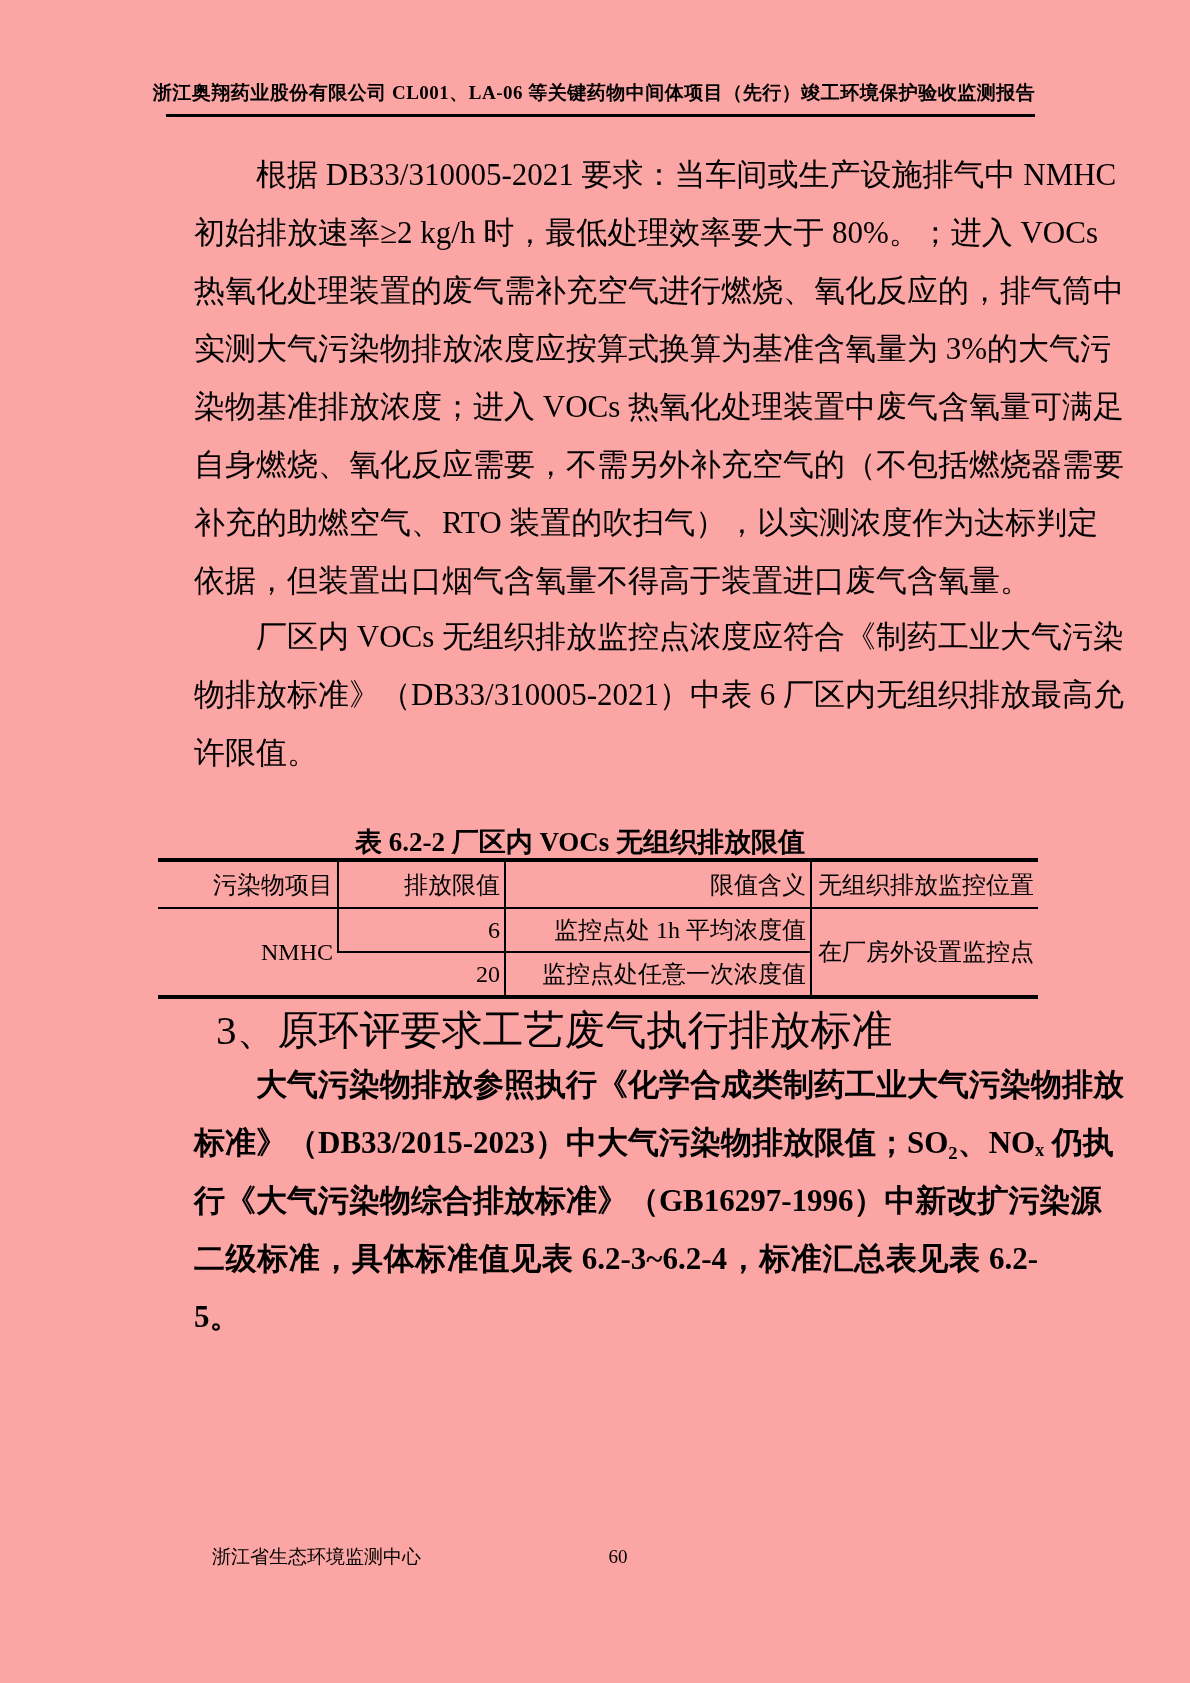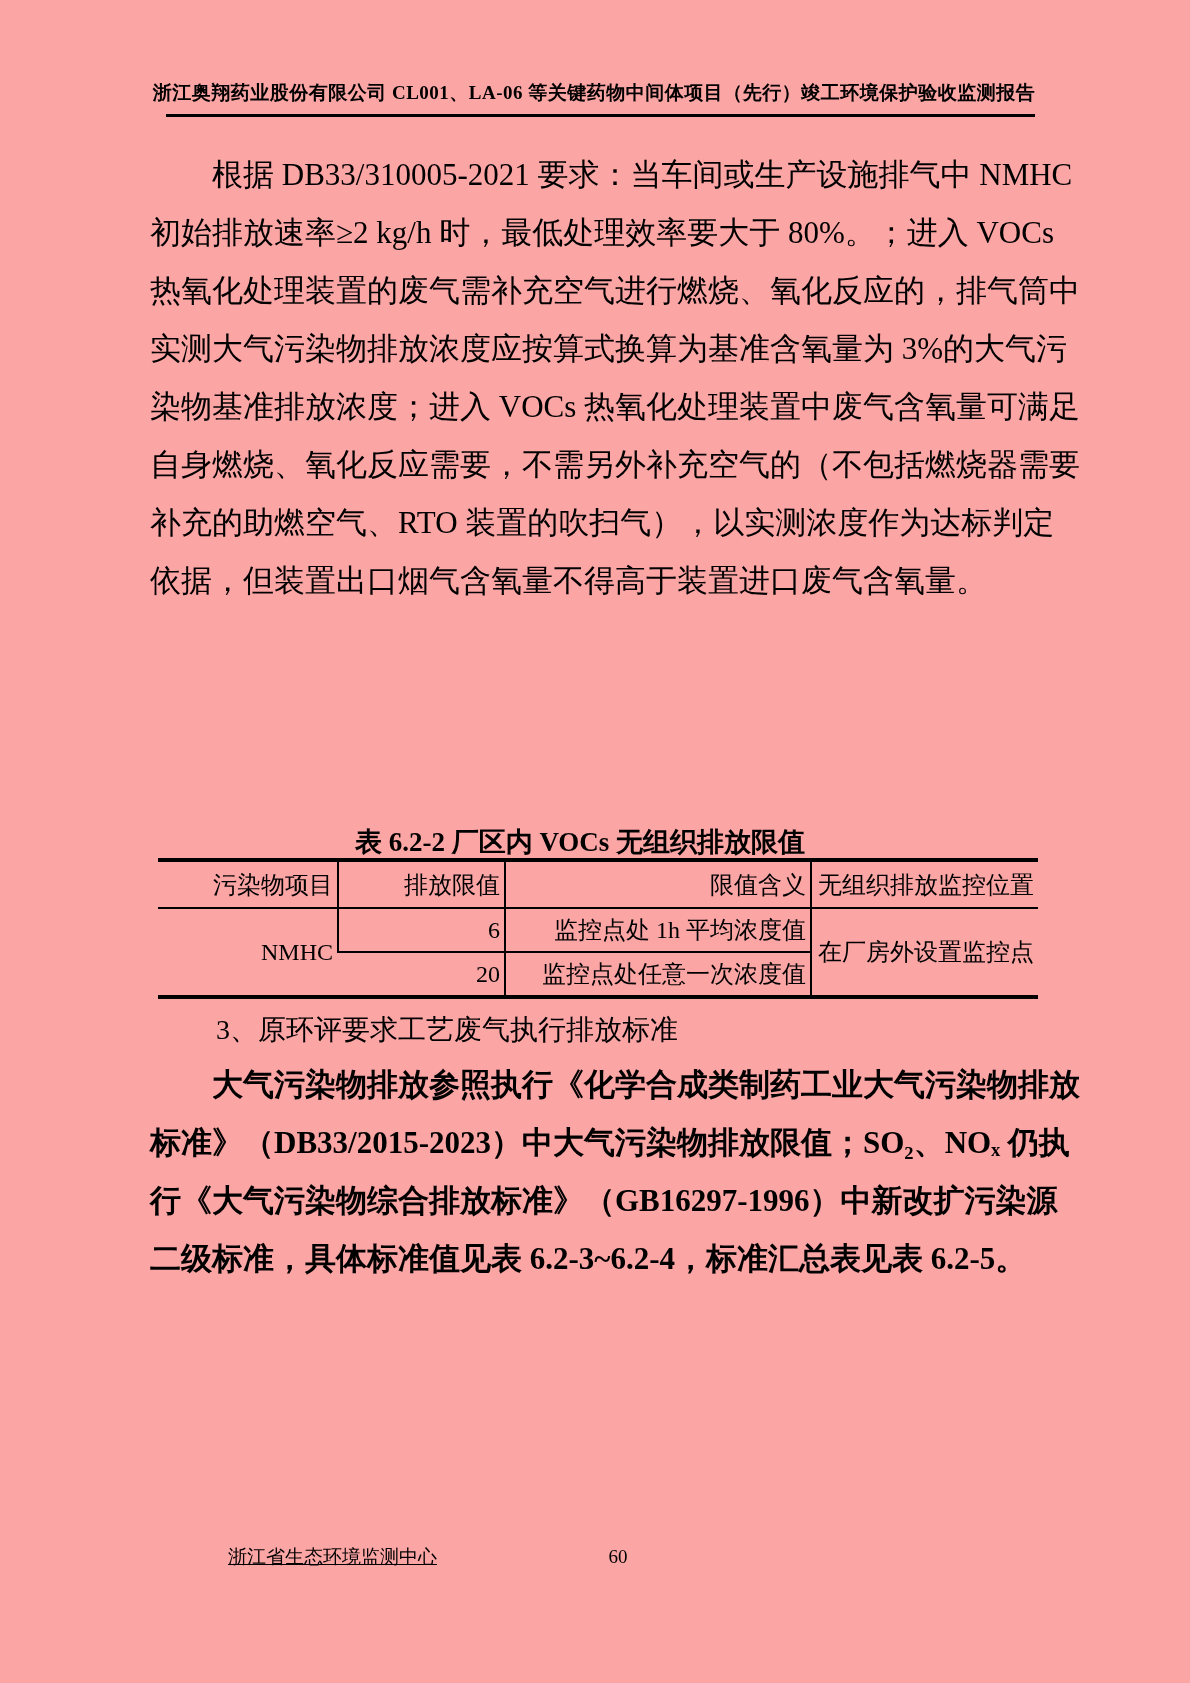--- a/index.html
+++ b/index.html
@@ -26,32 +26,33 @@
   
   .para{
     position:absolute;left:150px;width:888px;
     font-size:31px;line-height:58px;
   }
   .para .line{
     text-align:justify;
     text-align-last:justify;
     text-justify:inter-character;
     white-space:nowrap;
+    margin-left:44px;
   }
   .para .line.last{
     text-align-last:left;
     white-space:normal;
   }
   .para .line:first-child{ text-indent:62px; }
   #para1{ top:146px; }
   #para2{ top:608px; }
   #para3{ top:1056px;font-weight:bold; }
   .section-heading{
     position:absolute;left:150px;top:1010px;width:888px;
-    font-size:28px;line-height:40px;text-indent:66px;
+    font-size:41px;line-height:40px;text-indent:66px;
     white-space:nowrap;
   }
   
   .table-caption{
     position:absolute;left:136px;top:824px;width:888px;
     text-align:center;font-size:27px;font-weight:bold;
   }
   table.limits{
     position:absolute;left:158px;top:858px;width:880px;
     border-collapse:collapse;
@@ -74,21 +75,21 @@
   table.limits td:not(:first-child), table.limits th:not(:first-child){
     border-left:2px solid #000;
   }
   table.limits tr.r1 td.divided{ border-bottom:2px solid #000; }
   table.limits td.loc{ border-left:2px solid #000; }
   
   .footer{
     position:absolute;left:0;top:1542px;width:1190px;height:30px;
     font-size:19px;line-height:30px;
   }
-  .footer .org{ position:absolute;left:228px;text-decoration:underline; }
+  .footer .org{ position:absolute;left:212px; }
   .footer .pagenum{ position:absolute;left:578px;width:80px;text-align:center; }
 </style>
 </head>
 <body>
 
 <div class="page">
 
   <div class="doc-header">浙江奥翔药业股份有限公司 CL001、LA-06 等关键药物中间体项目（先行）竣工环境保护验收监测报告</div>
   <div class="header-rule"></div>
 
@@ -96,20 +97,25 @@
       <div class="line">根据 DB33/310005-2021 要求：当车间或生产设施排气中 NMHC</div>
       <div class="line">初始排放速率≥2 kg/h 时，最低处理效率要大于 80%。；进入 VOCs</div>
       <div class="line">热氧化处理装置的废气需补充空气进行燃烧、氧化反应的，排气筒中</div>
       <div class="line">实测大气污染物排放浓度应按算式换算为基准含氧量为 3%的大气污</div>
       <div class="line">染物基准排放浓度；进入 VOCs 热氧化处理装置中废气含氧量可满足</div>
       <div class="line">自身燃烧、氧化反应需要，不需另外补充空气的（不包括燃烧器需要</div>
       <div class="line">补充的助燃空气、RTO 装置的吹扫气），以实测浓度作为达标判定</div>
       <div class="line last">依据，但装置出口烟气含氧量不得高于装置进口废气含氧量。</div>
     </div>
 
+  <div class="para" id="para2">
+      <div class="line">厂区内 VOCs 无组织排放监控点浓度应符合《制药工业大气污染</div>
+      <div class="line">物排放标准》（DB33/310005-2021）中表 6 厂区内无组织排放最高允</div>
+      <div class="line last">许限值。</div>
+    </div>
 
   <div class="table-caption">表 6.2-2 厂区内 VOCs 无组织排放限值</div>
 
   <table class="limits">
     <colgroup>
       <col class="c1">
         <col class="c2">
         <col class="c3">
         <col class="c4">
     </colgroup>

